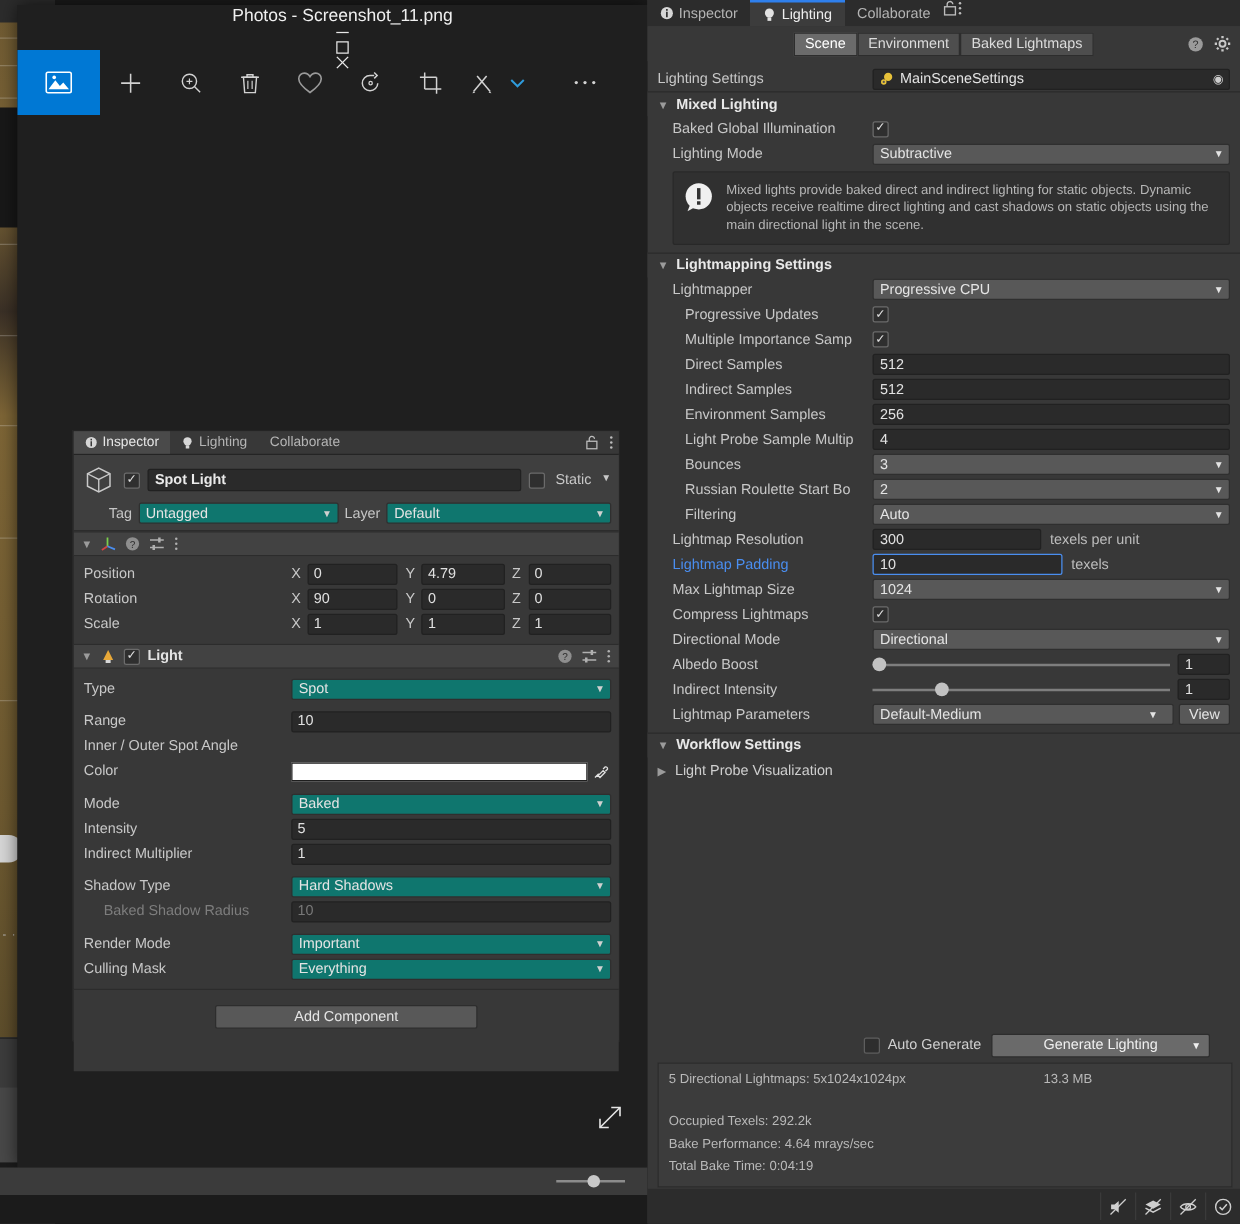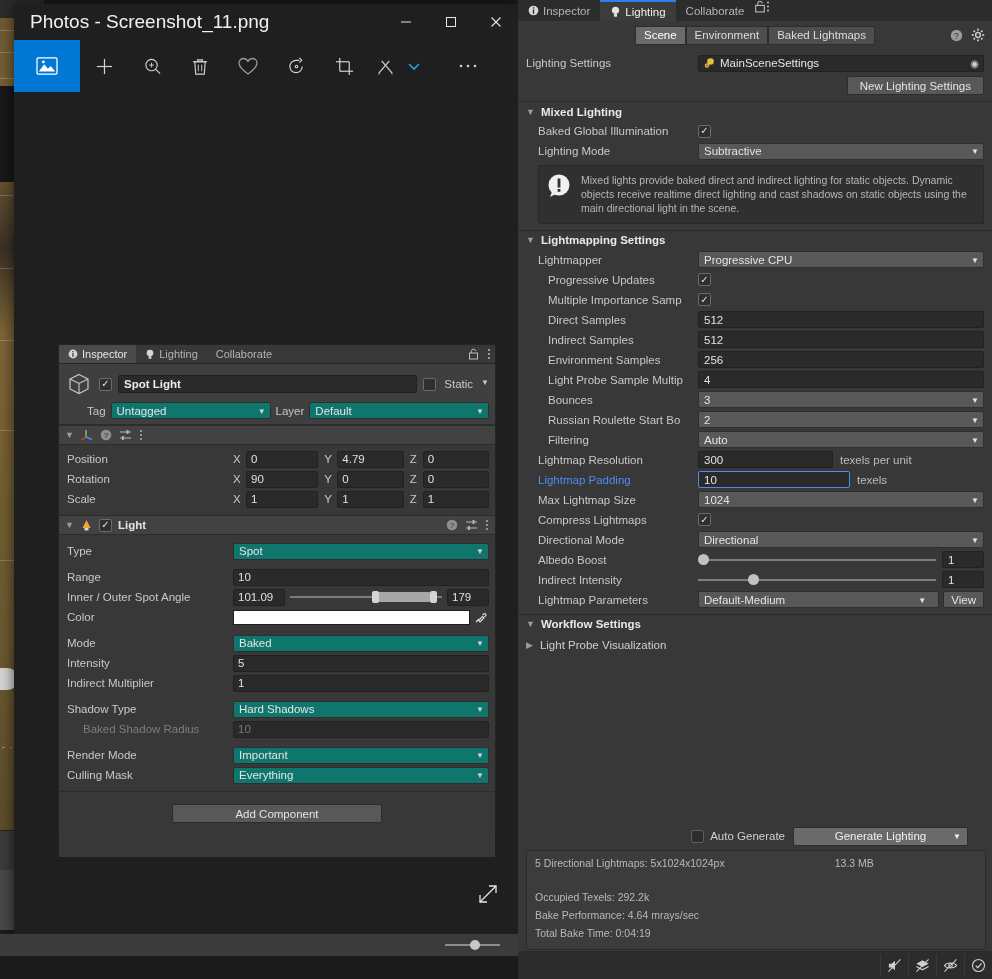--- a/index.html
+++ b/index.html
@@ -24,21 +24,21 @@
   #bg-bottom{position:absolute;left:0;top:930px;width:44px;height:49px;background:#1b1b1b;}
   #bg-topline{position:absolute;left:0;top:0;width:44px;height:18px;background:#2c2c2c;}
 
   
   #photos{
     position:absolute; left:14px; top:4px; width:504px; height:930px;
     background:#1f1f1f; box-shadow:0 0 14px rgba(0,0,0,.65);
   }
   #photos-title{
     height:36px; background:#1f1f1f; display:flex; align-items:center;
-    padding-left:16px; color:#f0f0f0; font-size:19px;
+    padding-left:16px; color:#f0f0f0; font-size:14px;flex-direction:column;
   }
   #photos-title .cap{flex:1;}
   .wbtn{width:45px;height:36px;display:flex;align-items:center;justify-content:center;color:#e8e8e8;}
   #photos-toolbar{height:52px;background:#1f1f1f;display:flex;align-items:center;}
   #photos-toolbar .tb-first{
     width:66px;height:52px;background:#0078d4;display:flex;align-items:center;justify-content:center;color:#fff;
   }
   #photos-toolbar .tb{width:48px;height:52px;display:flex;align-items:center;justify-content:center;color:#d2d2d2;}
   #photos-canvas{position:absolute;left:0;top:88px;width:504px;height:842px;background:#1f1f1f;overflow:hidden;}
   #expand-btn{position:absolute;right:14px;bottom:24px;width:32px;height:32px;display:flex;align-items:center;justify-content:center;color:#e6e6e6;}
@@ -489,34 +489,20 @@
         </div>
         <div style="height:6px"></div>
         <div class="frow">
           <span class="lab">Range</span>
           <div class="inp flexi">
               <span>10</span>
             </div>
         </div>
         <div class="frow">
           <span class="lab">Inner / Outer Spot Angle</span>
-          <div class="slider-wrap">
-            <div class="inp" style="width:52px">
-                <span>101.09</span>
-              </div>
-            <div class="srange">
-              <div class="track"></div>
-              <div class="fill" style="left:56%;width:36%;"></div>
-              <div class="h" style="left:54%"></div>
-              <div class="h" style="left:92%"></div>
-            </div>
-            <div class="inp" style="width:42px">
-                <span>179</span>
-              </div>
-          </div>
         </div>
         <div class="frow">
           <span class="lab">Color</span>
           <div class="colorfield">
             <div class="swatch"></div>
             <div class="eyedrop">
               <svg width="13" height="13" viewBox="0 0 13 13">
                   <path d="M2 11 L5 8 M4.5 9.5 L8.5 5.5 L10 7 L6 11 Z" fill="none" stroke="#e0e0e0" stroke-width="1.1"></path>
                   <path d="M8.5 4.2 L10.2 2.5 A1.5 1.5 0 0 1 12 4.3 L10.3 6" fill="none" stroke="#e0e0e0" stroke-width="1.1"></path>
                 </svg>
@@ -679,25 +665,20 @@
         <svg width="12" height="12" viewBox="0 0 12 12">
             <circle cx="6.5" cy="4.5" r="3.3" fill="#e8c23a"></circle>
             <circle cx="3" cy="8.5" r="2.2" fill="#e8c23a"></circle>
             <circle cx="3" cy="8.5" r="0.9" fill="#555"></circle>
           </svg>
       </span>
       <span>MainSceneSettings</span>
       <span class="sel-dot">◉</span>
     </div>
   </div>
-  <div class="newbtn-row">
-    <div class="newbtn">
-      <span>New Lighting Settings</span>
-    </div>
-  </div>
 
   <div class="sect-head">
     <span class="foldout">▼</span>
     <span class="t">Mixed Lighting</span>
   </div>
   <div class="lt-row">
     <span class="lab i1" style="padding-left:12px">Baked Global Illumination</span>
     <span class="cb on">✓</span>
   </div>
   <div class="lt-row">

